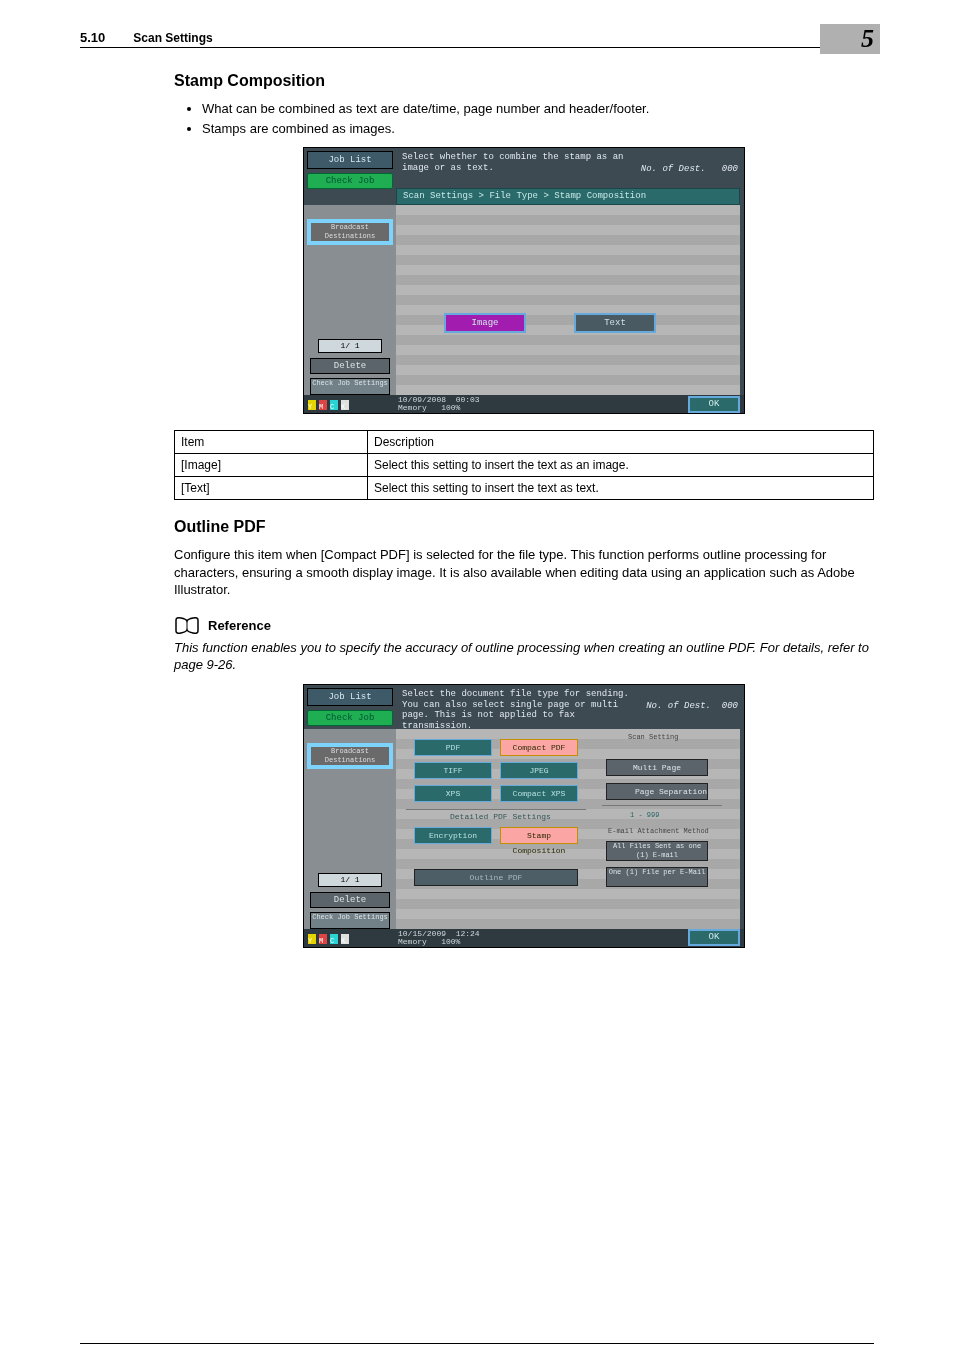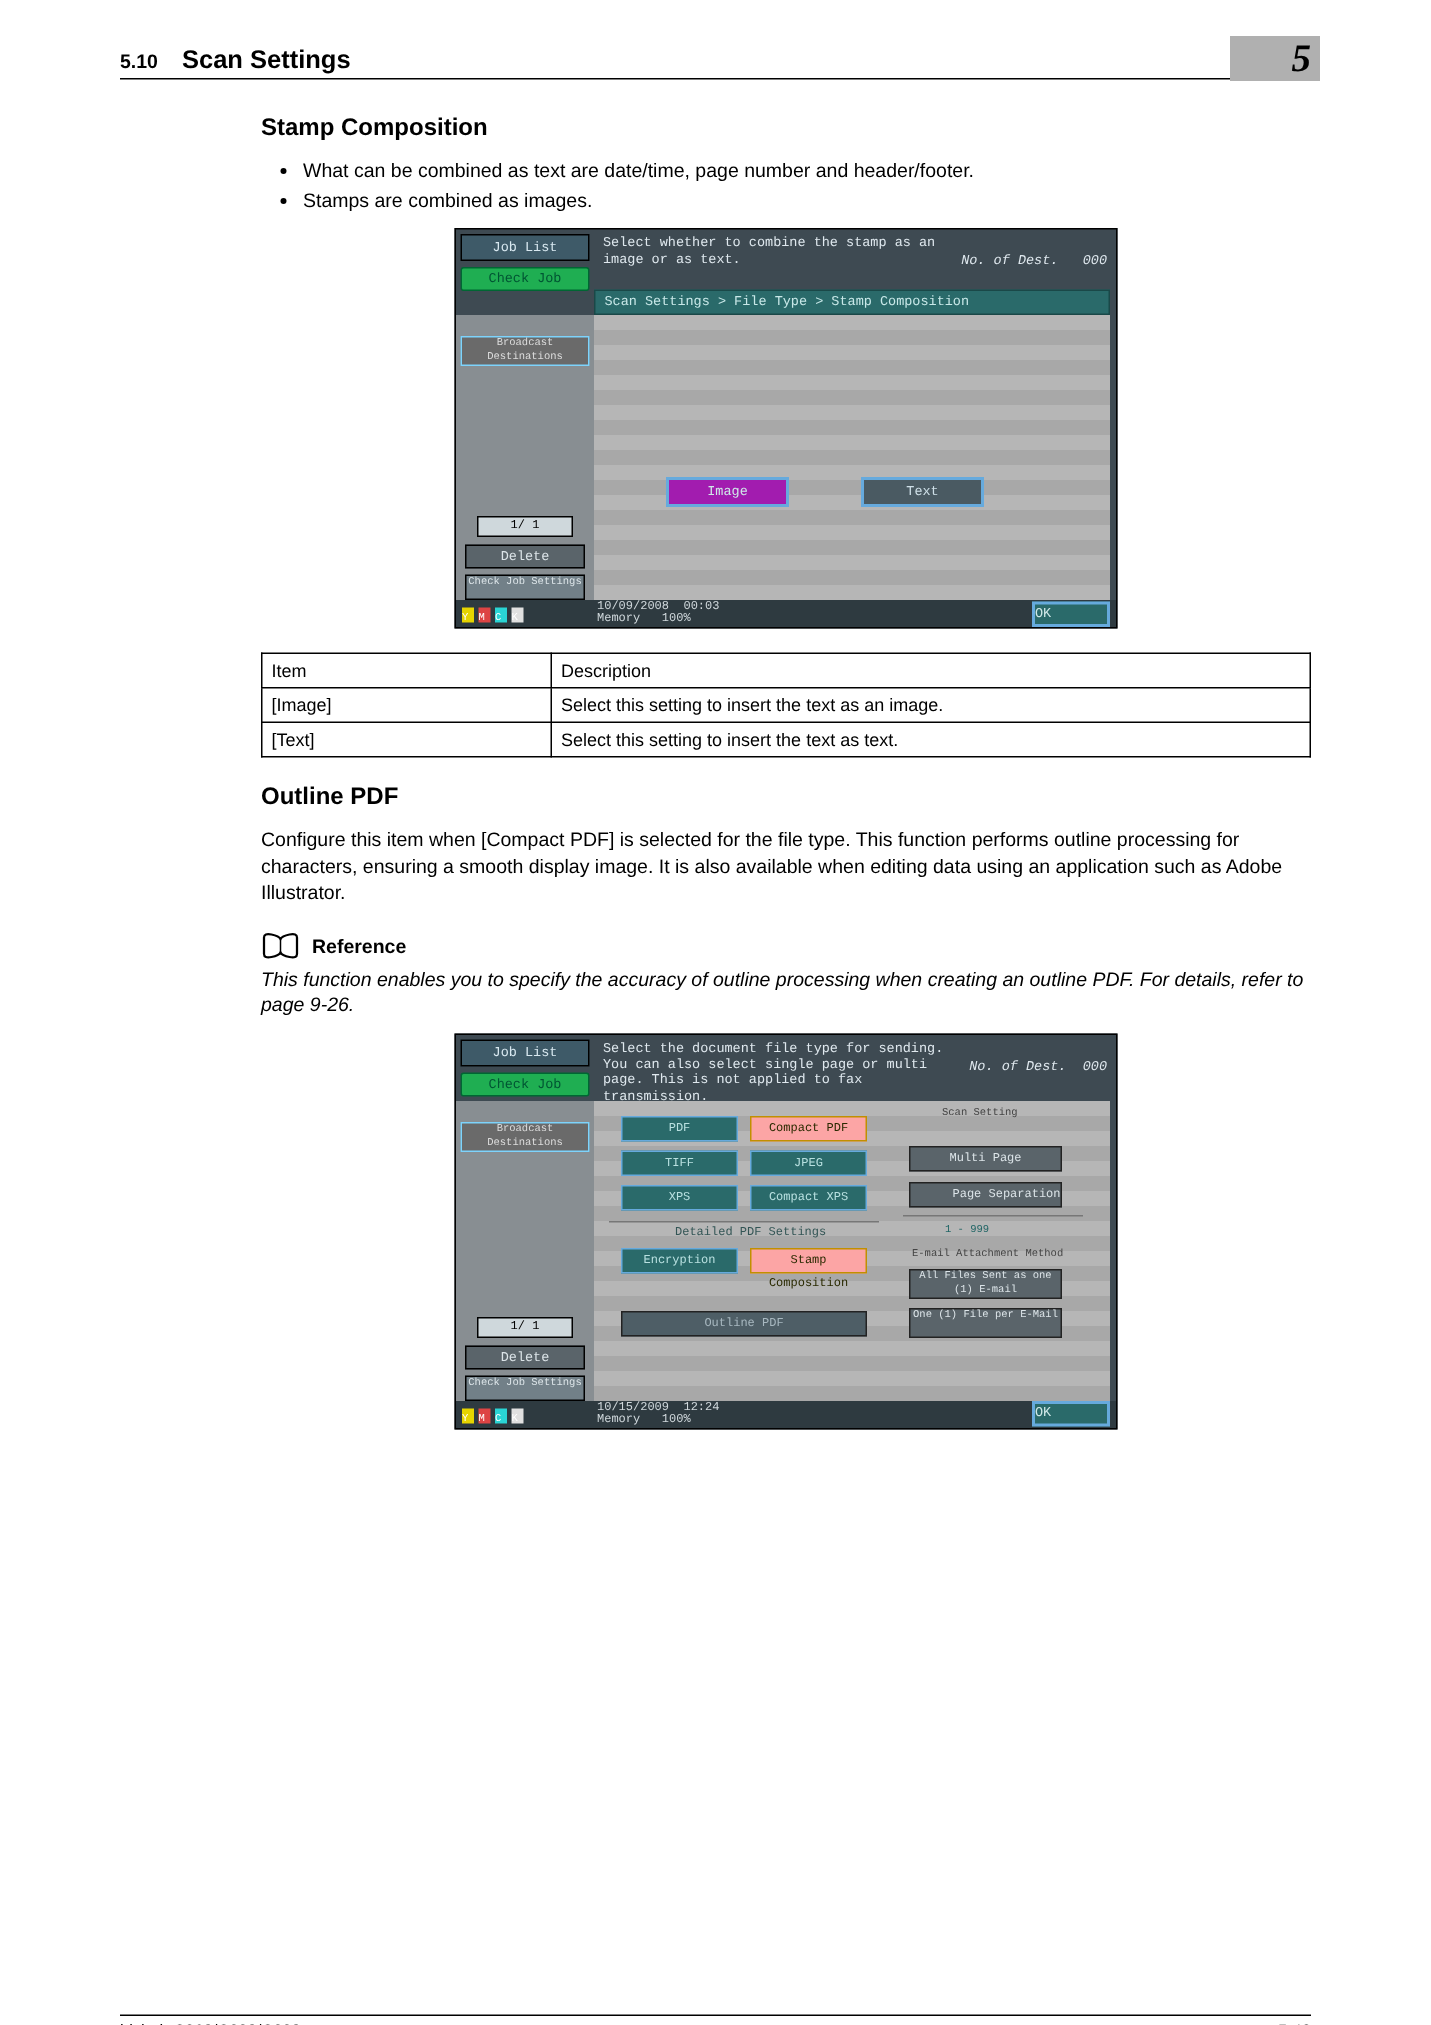--- a/index.html
+++ b/index.html
@@ -18,21 +18,21 @@
   }
   .top-header {
     display: flex;
     align-items: baseline;
     border-bottom: 1px solid #000;
     padding-bottom: 2px;
     margin-bottom: 24px;
     position: relative;
   }
   .top-header .sec-num { font-weight: bold; margin-right: 16px; font-size: 13px; }
-  .top-header .sec-title { font-weight: bold; font-size: 17px; }
+  .top-header .sec-title { font-weight: bold; font-size: 12px; margin-left: 12px; }
   .chapter-badge {
     position: absolute;
     right: -6px;
     top: -6px;
     width: 54px;
     height: 30px;
     background: #b0b0b0;
     color: #000;
     font-family: Georgia, "Times New Roman", serif;
     font-style: italic;
@@ -97,21 +97,21 @@
   }
   .ss-body { display: flex; height: 190px; }
   .ss-side2 { width: 92px; background: #888e92; display: flex; flex-direction: column; }
   .ss-canvas { flex: 1; background: #aaa; position: relative; margin-right: 4px; }
   .ss-canvas-stripes {
     position: absolute; inset: 0;
     background: repeating-linear-gradient(#b6b6b6 0 10px, #a8a8a8 10px 20px);
   }
   .ss-bcast {
     background: #6a6a6a;
-    border: 1px solid #7dd3fc;
+    border: 4px solid #7dd3fc;
     margin: 14px 3px 3px 3px;
     height: 18px;
     font-size: 7px;
     text-align: center;
     line-height: 9px;
     color: #ddd;
   }
   .spacer-flex { flex: 1; }
   .ss-counter {
     background: #cfd8dc;
@@ -165,20 +165,21 @@
   .tc .toner-fill { background:#2ad4d4; height:10px; }
   .tk .toner-fill { background:#e0e0e0; height:10px; }
   .ss-info { font-size: 8px; color: #d0d8dc; margin-left: 6px; line-height: 1; }
   .ss-ok {
     margin-left: auto;
     background: #2a6a6a;
     border: 2px solid #6ad;
     color: #cfe8e8;
     width: 48px;
     height: 13px;
+    text-align: center;
     font-size: 9px;
     line-height: 13px;
   }
   .ss-btn {
     position: absolute;
     width: 78px;
     height: 16px;
     border: 2px solid #6ad;
     text-align: center;
     line-height: 16px;

